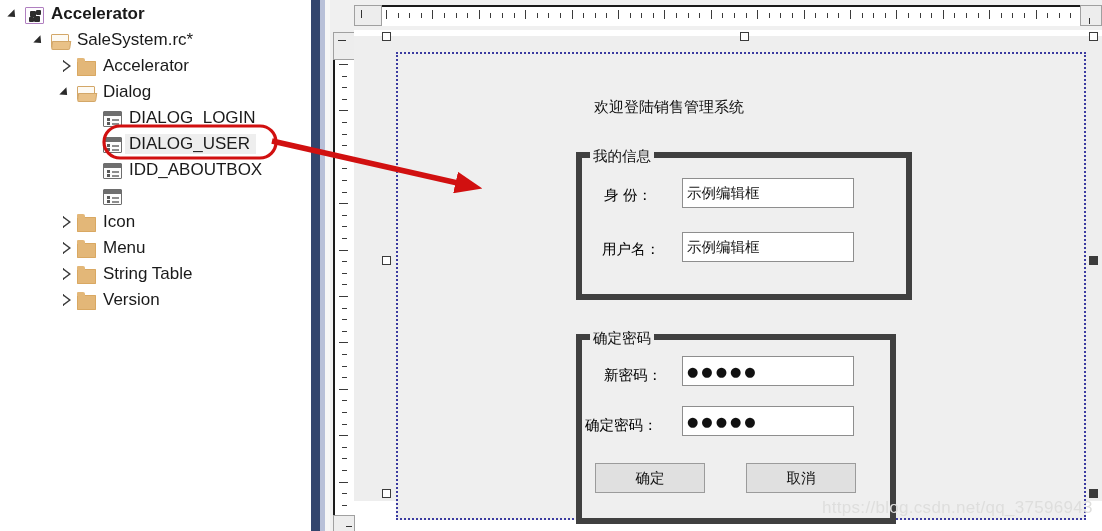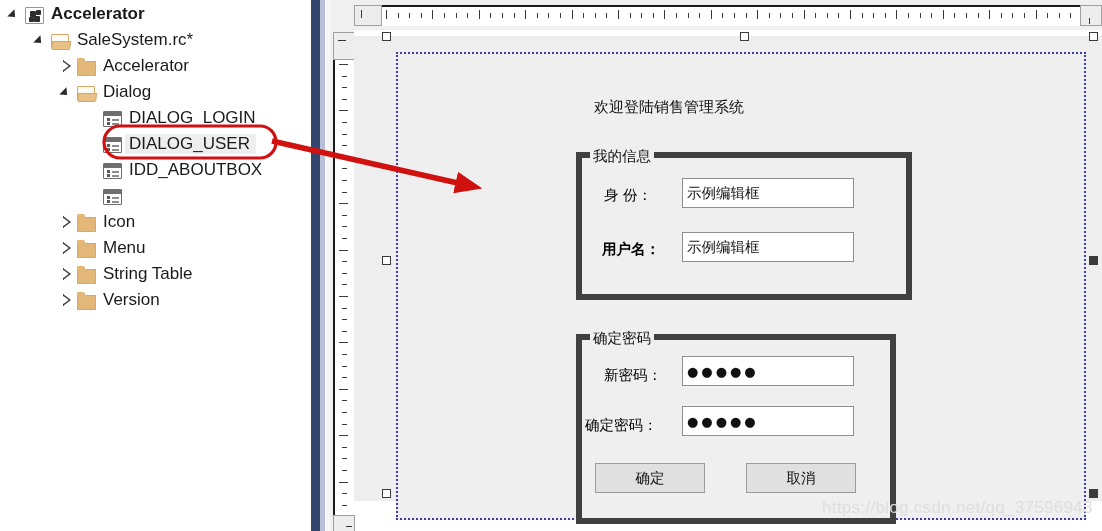--- a/index.html
+++ b/index.html
@@ -602,21 +602,21 @@
       <div id="dialog-surface">
 
         <div class="dlg-title" style="left:196px; top:44px;">欢迎登陆销售管理系统</div>
 
         <div class="groupbox" style="left:178px; top:98px; width:336px; height:148px;">
           <div class="gb-legend">我的信息</div>
         </div>
         <div class="field-label" style="left:206px; top:132px;">身 份：</div>
         <div class="edit-box" style="left:284px; top:124px; width:172px; height:30px;">示例编辑框</div>
 
-        <div class="field-label" style="left:204px; top:186px;font-weight:bold;">用户名：</div>
+        <div class="field-label" style="left:204px; top:186px;">用户名：</div>
         <div class="edit-box" style="left:284px; top:178px; width:172px; height:30px;">示例编辑框</div>
 
         <div class="groupbox" style="left:178px; top:280px; width:320px; height:190px;">
           <div class="gb-legend">确定密码</div>
         </div>
         <div class="field-label" style="left:206px; top:312px;">新密码：</div>
         <div class="edit-box pw" style="left:284px; top:302px; width:172px; height:30px;">●●●●●</div>
 
         <div class="field-label" style="left:187px; top:362px;">确定密码：</div>
         <div class="edit-box pw" style="left:284px; top:352px; width:172px; height:30px;">●●●●●</div>

